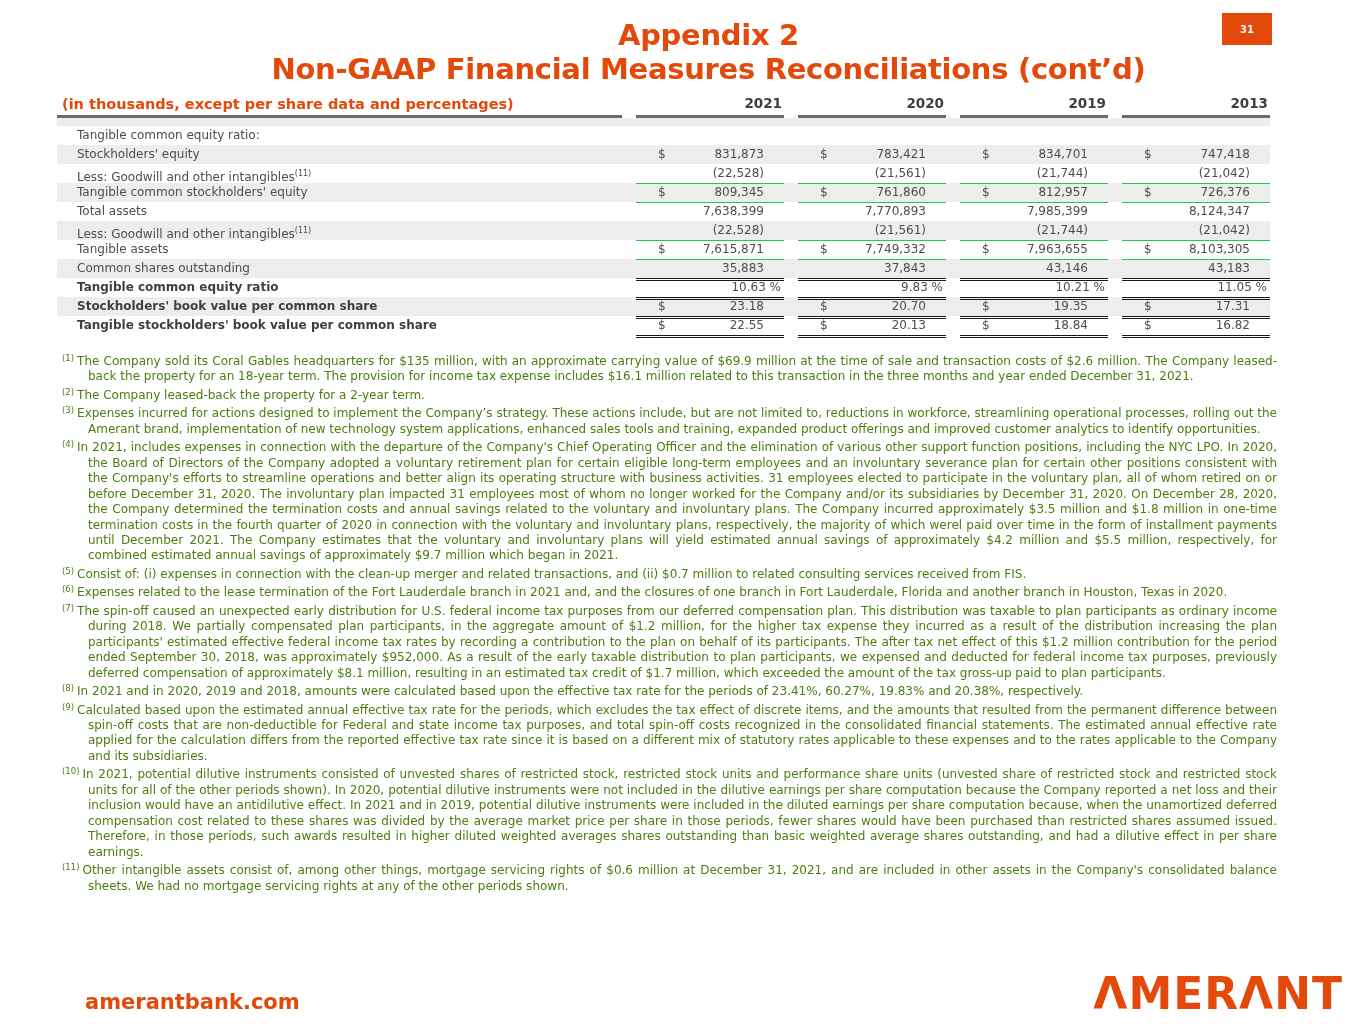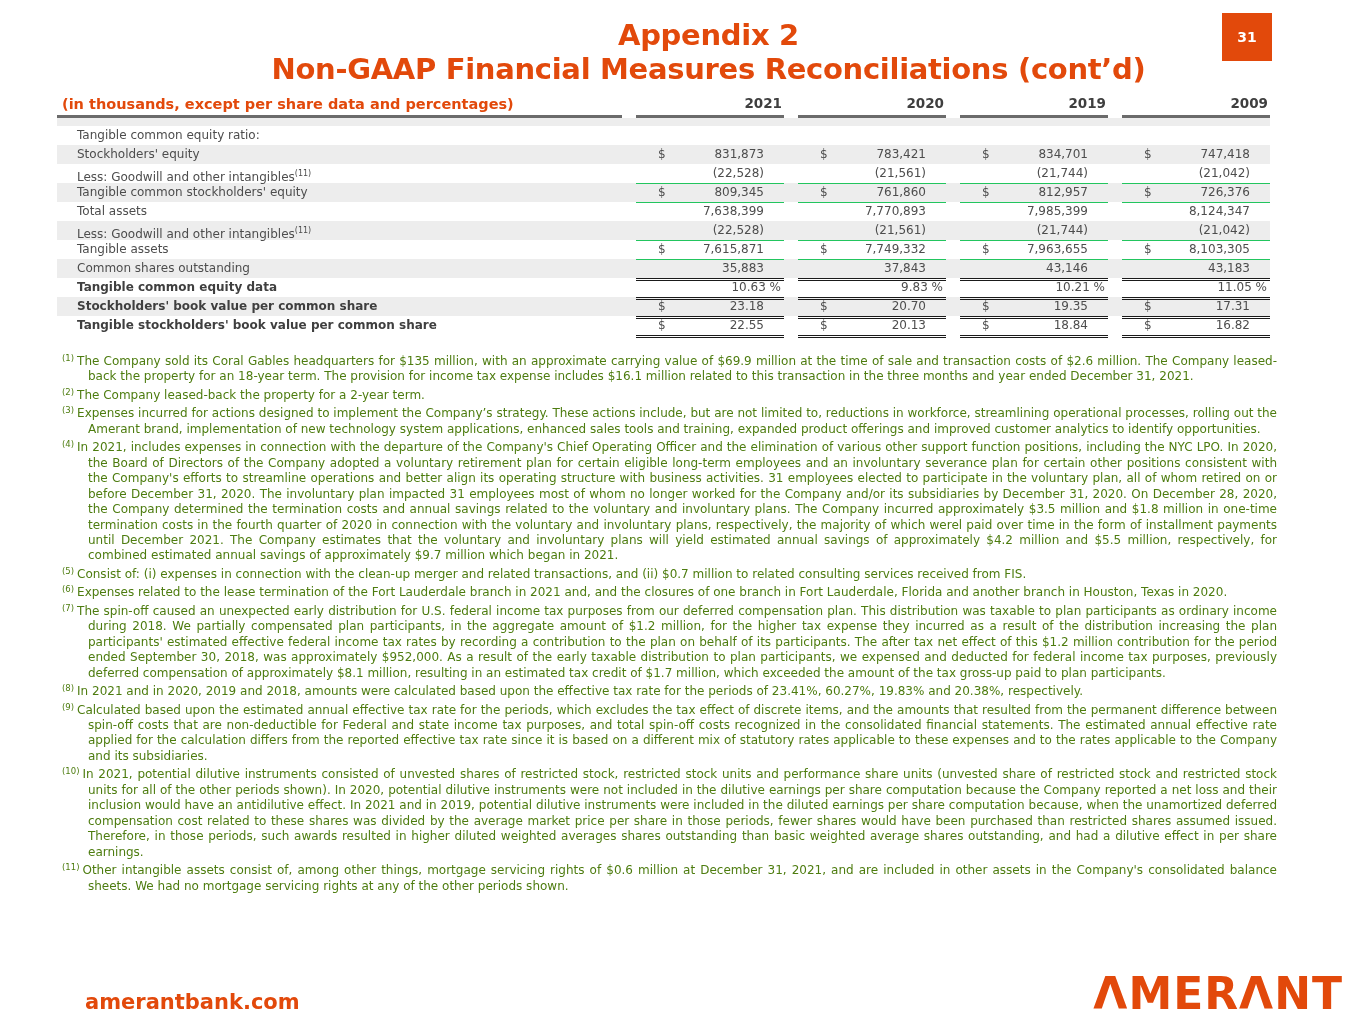--- a/index.html
+++ b/index.html
@@ -6,23 +6,23 @@
   html, body { width: 1365px; height: 1024px; }
   body {
     position: relative;
     background: #ffffff;
     font-family: "DejaVu Sans", "Liberation Sans", sans-serif;
     overflow: hidden;
     color: #3c3c3c;
   }
   .page-badge {
     position: absolute; top: 13px; right: 93px;
-    width: 50px; height: 48px;
+    width: 50px; height: 32px;
     background: #E2490B; color: #ffffff;
-    font-size: 14px; font-weight: bold;
+    font-size: 10px; font-weight: bold;
     display: flex; align-items: center; justify-content: center;
   }
   .title-block { padding: 18px 0 0 52px; }
   .title-line {
     color: #E2490B; font-weight: bold;
     font-size: 29px; line-height: 34px; letter-spacing: -0.3px; text-align: center;
   }
   
   .fin-table { margin: 6px 0 0 57px; width: 1213px; }
   .trow {
@@ -82,21 +82,21 @@
   <div class="title-line">Appendix 2</div>
   <div class="title-line">Non-GAAP Financial Measures Reconciliations (cont’d)</div>
 </div>
 
 <div class="fin-table">
   <div class="trow thead">
     <div class="caption">(in thousands, except per share data and percentages)</div>
     <div class="tyear-cell"><span class="tyear">2021</span></div>
     <div class="tyear-cell"><span class="tyear">2020</span></div>
     <div class="tyear-cell"><span class="tyear">2019</span></div>
-    <div class="tyear-cell"><span class="tyear">2009</span></div>
+    <div class="tyear-cell"><span class="tyear">2013</span></div>
   </div>
   <div class="strip"></div>
 
   <div class="trow">
     <div class="tlabel"><span>Tangible common equity ratio:</span></div>
     <div class="tgroup"></div>
       <div class="tgroup"></div>
       <div class="tgroup"></div>
       <div class="tgroup"></div>
   </div>
@@ -235,21 +235,21 @@
         <span class="dollar"></span>
         <span class="tval">43,146</span>
       </div>
     <div class="tgroup">
         <span class="dollar"></span>
         <span class="tval">43,183</span>
       </div>
   </div>
 
   <div class="trow bd pct bold-row">
-    <div class="tlabel"><span>Tangible common equity data</span></div>
+    <div class="tlabel"><span>Tangible common equity ratio</span></div>
     <div class="tgroup">
         <span class="dollar"></span>
         <span class="tval">10.63 %</span>
       </div>
     <div class="tgroup">
         <span class="dollar"></span>
         <span class="tval">9.83 %</span>
       </div>
     <div class="tgroup">
         <span class="dollar"></span>

